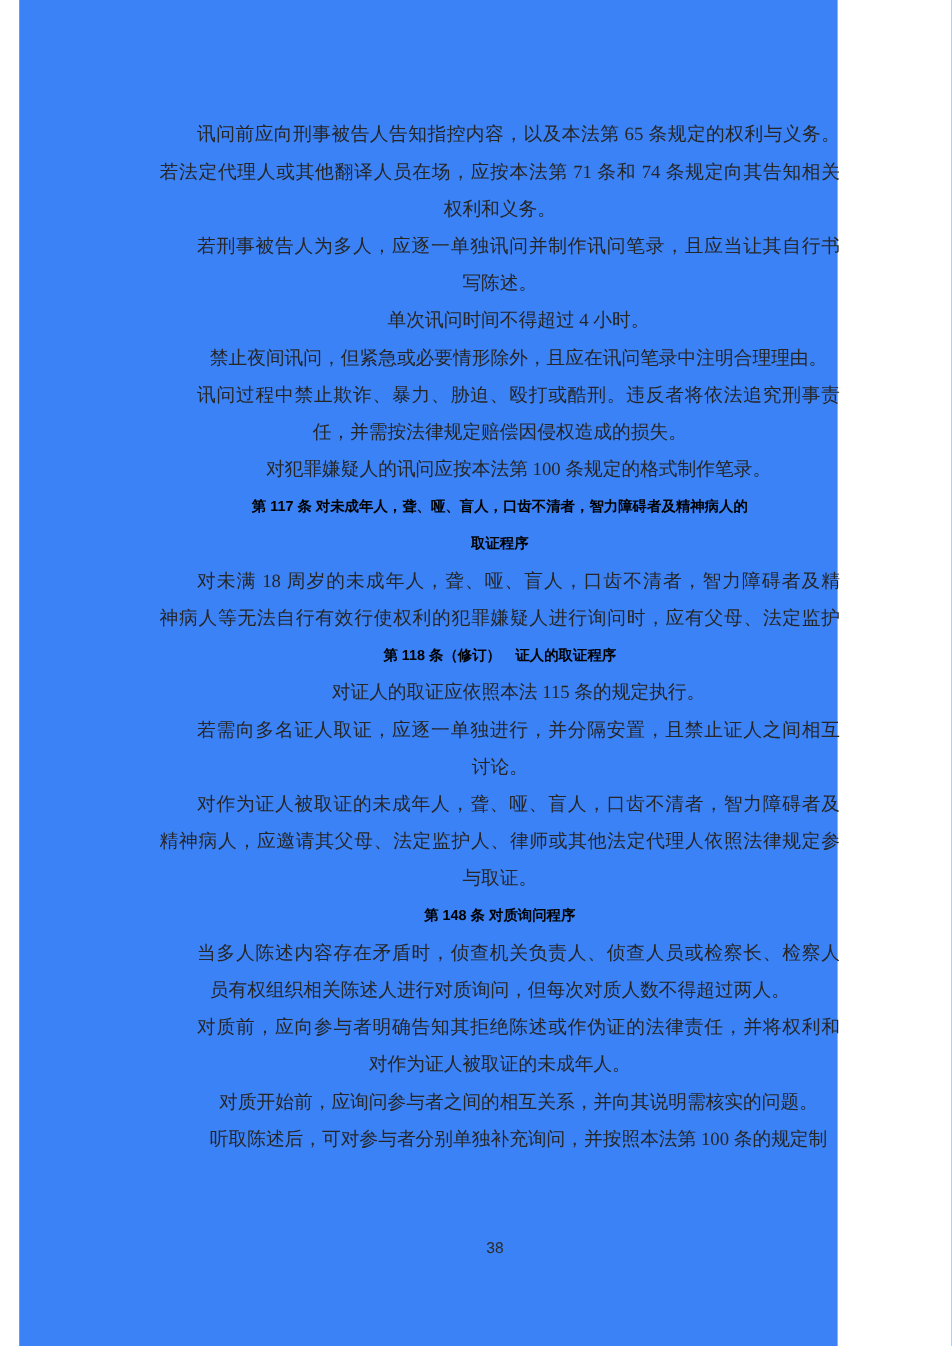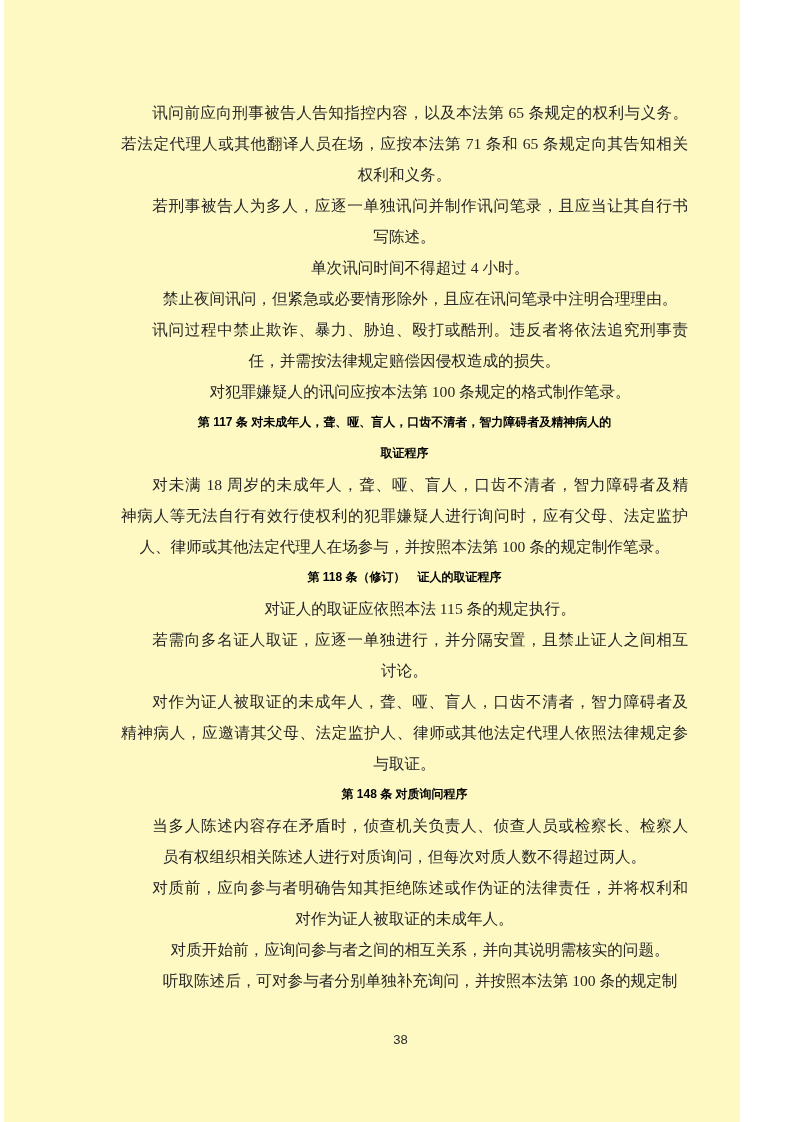--- a/index.html
+++ b/index.html
@@ -6,23 +6,23 @@
   body {
     width: 793px;
     height: 1122px;
     background: #ffffff;
     position: relative;
     overflow: hidden;
     font-family: "Liberation Serif", "DejaVu Serif", serif;
   }
   .sheet {
     position: absolute;
-    left: 4px; top: 0;
-    width: 736px; height: 1122px;
-    background: #fef9c3;
+    left: 16px; top: 0;
+    width: 682px; height: 1122px;
+    background: #3b82f6;
   }
   .content {
     position: absolute;
     left: 117px;
     top: 97px;
     width: 567px;
     font-size: 15.6px;
     color: #262626;
   }
   .line {
@@ -56,34 +56,33 @@
     color: #2b2b2b;
     font-family: Liberation Sans, sans-serif;
   }
 </style>
 </head>
 <body>
 
 <div class="sheet">
   <div class="content" id="doc-content">
       <div class="line first fill">讯问前应向刑事被告人告知指控内容，以及本法第 65 条规定的权利与义务。</div>
-      <div class="line fill">若法定代理人或其他翻译人员在场，应按本法第 71 条和 65 条规定向其告知相关</div>
+      <div class="line fill">若法定代理人或其他翻译人员在场，应按本法第 71 条和 74 条规定向其告知相关</div>
       <div class="line">权利和义务。</div>
       <div class="line first fill">若刑事被告人为多人，应逐一单独讯问并制作讯问笔录，且应当让其自行书</div>
       <div class="line">写陈述。</div>
       <div class="line first">单次讯问时间不得超过 4 小时。</div>
       <div class="line first">禁止夜间讯问，但紧急或必要情形除外，且应在讯问笔录中注明合理理由。</div>
       <div class="line first fill">讯问过程中禁止欺诈、暴力、胁迫、殴打或酷刑。违反者将依法追究刑事责</div>
       <div class="line">任，并需按法律规定赔偿因侵权造成的损失。</div>
       <div class="line first">对犯罪嫌疑人的讯问应按本法第 100 条规定的格式制作笔录。</div>
       <div class="line heading">第 117 条 对未成年人，聋、哑、盲人，口齿不清者，智力障碍者及精神病人的</div>
       <div class="line heading">取证程序</div>
       <div class="line first fill">对未满 18 周岁的未成年人，聋、哑、盲人，口齿不清者，智力障碍者及精</div>
       <div class="line fill">神病人等无法自行有效行使权利的犯罪嫌疑人进行询问时，应有父母、法定监护</div>
-      <div class="line">人、律师或其他法定代理人在场参与，并按照本法第 100 条的规定制作笔录。</div>
       <div class="line heading">第 118 条（修订）　证人的取证程序</div>
       <div class="line first">对证人的取证应依照本法 115 条的规定执行。</div>
       <div class="line first fill">若需向多名证人取证，应逐一单独进行，并分隔安置，且禁止证人之间相互</div>
       <div class="line">讨论。</div>
       <div class="line first fill">对作为证人被取证的未成年人，聋、哑、盲人，口齿不清者，智力障碍者及</div>
       <div class="line fill">精神病人，应邀请其父母、法定监护人、律师或其他法定代理人依照法律规定参</div>
       <div class="line">与取证。</div>
       <div class="line heading">第 148 条 对质询问程序</div>
       <div class="line first fill">当多人陈述内容存在矛盾时，侦查机关负责人、侦查人员或检察长、检察人</div>
       <div class="line">员有权组织相关陈述人进行对质询问，但每次对质人数不得超过两人。</div>

